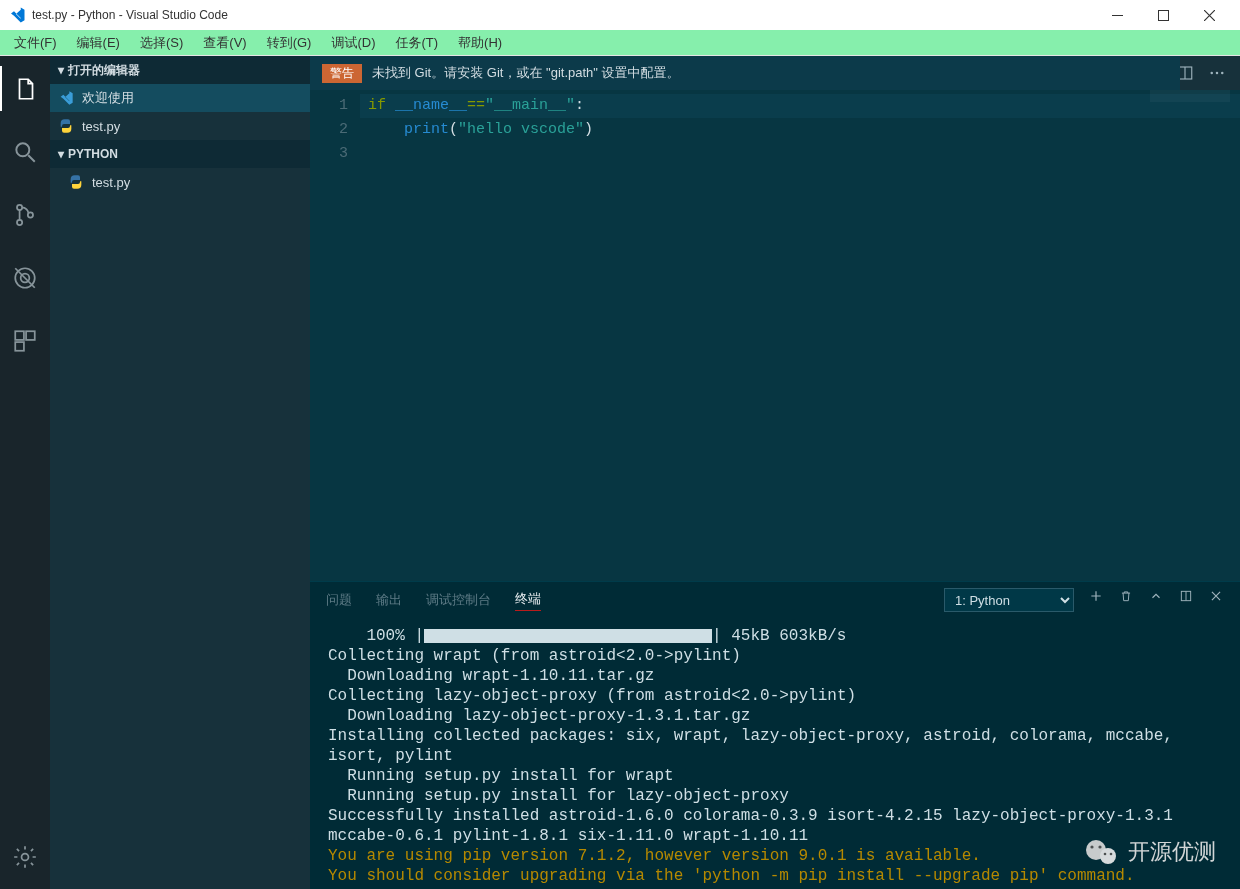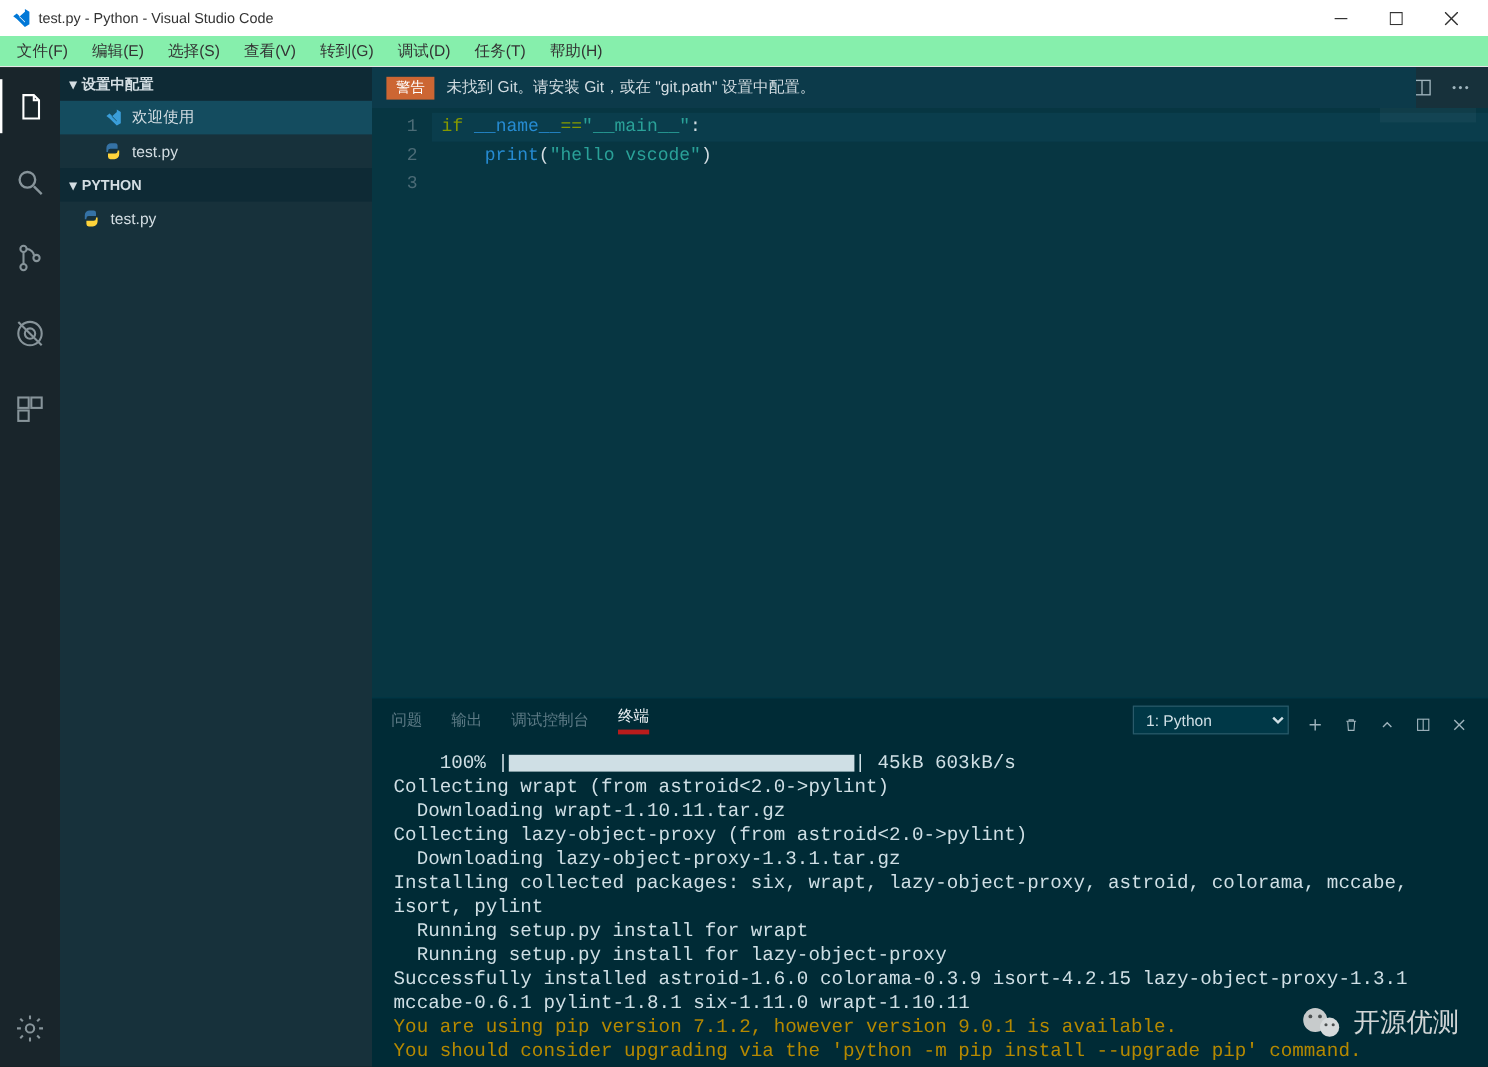--- a/index.html
+++ b/index.html
@@ -53,21 +53,21 @@
   letter-spacing: 1px;
 }
 .section-hdr {
   height: 28px; background: #0e2a35;
   display: flex; align-items: center; padding: 0 8px;
   font-size: 12px; color: #d3dde2; gap: 4px;
   font-weight: 600;
 }
 .tree-item {
   height: 28px; display: flex; align-items: center;
-  padding-left: 36px; gap: 8px; font-size: 13px;
+  padding-left: 8px; gap: 8px; font-size: 13px;
   color: #d3dde2;
 }
 .tree-item.selected { background: #144c5f; }
 .tree-item .icon { width: 16px; height: 16px; display: inline-flex; align-items: center; justify-content: center; }
 
 .editor-side { flex: 1; display: flex; flex-direction: column; min-width: 0; background: #082a36; }
 
 .notif {
   height: 34px; display: flex; align-items: center;
   background: #17313b; position: relative;
@@ -119,22 +119,22 @@
 
 .panel {
   height: 308px; background: #002b36;
   display: flex; flex-direction: column;
   border-top: 1px solid #003b4a;
 }
 .panel-tabs {
   height: 36px; display: flex; align-items: center;
   padding: 0 16px; gap: 24px; color: #5d7b86; font-size: 13px;
 }
-.panel-tabs .ptab.active { color: #e8eef1; border-bottom: 4px solid #b91c1c; padding-bottom: 2px; }
-.panel-tabs .right { margin-left: auto; display: flex; align-items: flex-end; gap: 14px; }
+.panel-tabs .ptab.active { color: #e8eef1; border-bottom: 1px solid #b91c1c; padding-bottom: 2px; }
+.panel-tabs .right { margin-left: auto; display: flex; align-items: flex-start; gap: 14px; }
 .panel-tabs select {
   background: #003847; color: #cfdfe5; border: 1px solid #2a5a6a;
   height: 24px; width: 130px; font-size: 13px; padding: 0 6px;
 }
 .panel-tabs .picon { width: 16px; height: 16px; color: #9fb4bd; display: flex; align-items: center; justify-content: center; }
 .terminal {
   flex: 1; padding: 8px 18px; overflow: hidden;
   font-family: Consolas, "Courier New", monospace;
   font-size: 16px; color: #cfdfe5; line-height: 20px;
   white-space: pre-wrap;
@@ -235,21 +235,21 @@
       <svg width="26" height="26" viewBox="0 0 24 24">
           <circle cx="12" cy="12" r="3.2" fill="none" stroke="currentColor" stroke-width="1.6"></circle>
           <path fill="none" stroke="currentColor" stroke-width="1.6" d="M12 2v3M12 19v3M2 12h3M19 12h3M4.5 4.5l2 2M17.5 17.5l2 2M19.5 4.5l-2 2M6.5 17.5l-2 2"></path>
         </svg>
     </div>
   </div>
 
   <div class="sidebar">
     <div class="section-hdr">
       <span>▾</span>
-      <span>设置中配置</span>
+      <span>打开的编辑器</span>
     </div>
     <div class="tree-item selected">
       <span class="icon">
           <svg width="16" height="16" viewBox="0 0 24 24">
             <path fill="#3a9dd8" d="M17 2l5 3v14l-5 3-9-9V8l9 9V5L8 13 4 10l4-3 9 9V2z"></path>
           </svg>
         </span>
       <span>欢迎使用</span>
     </div>
     <div class="tree-item">

